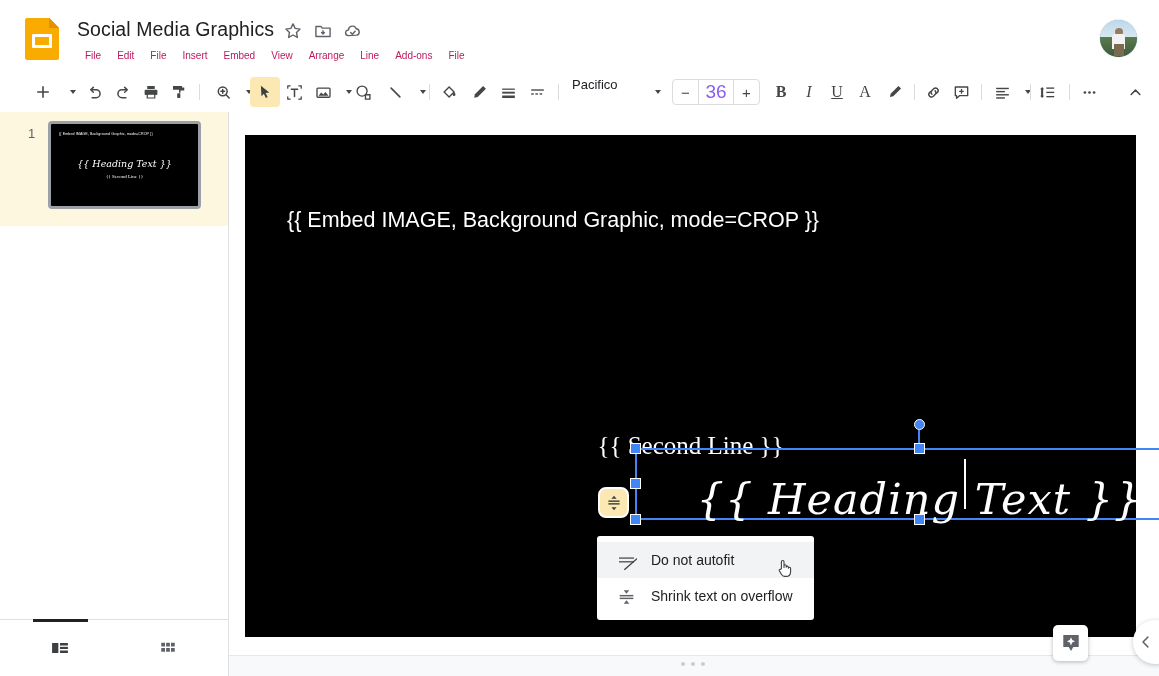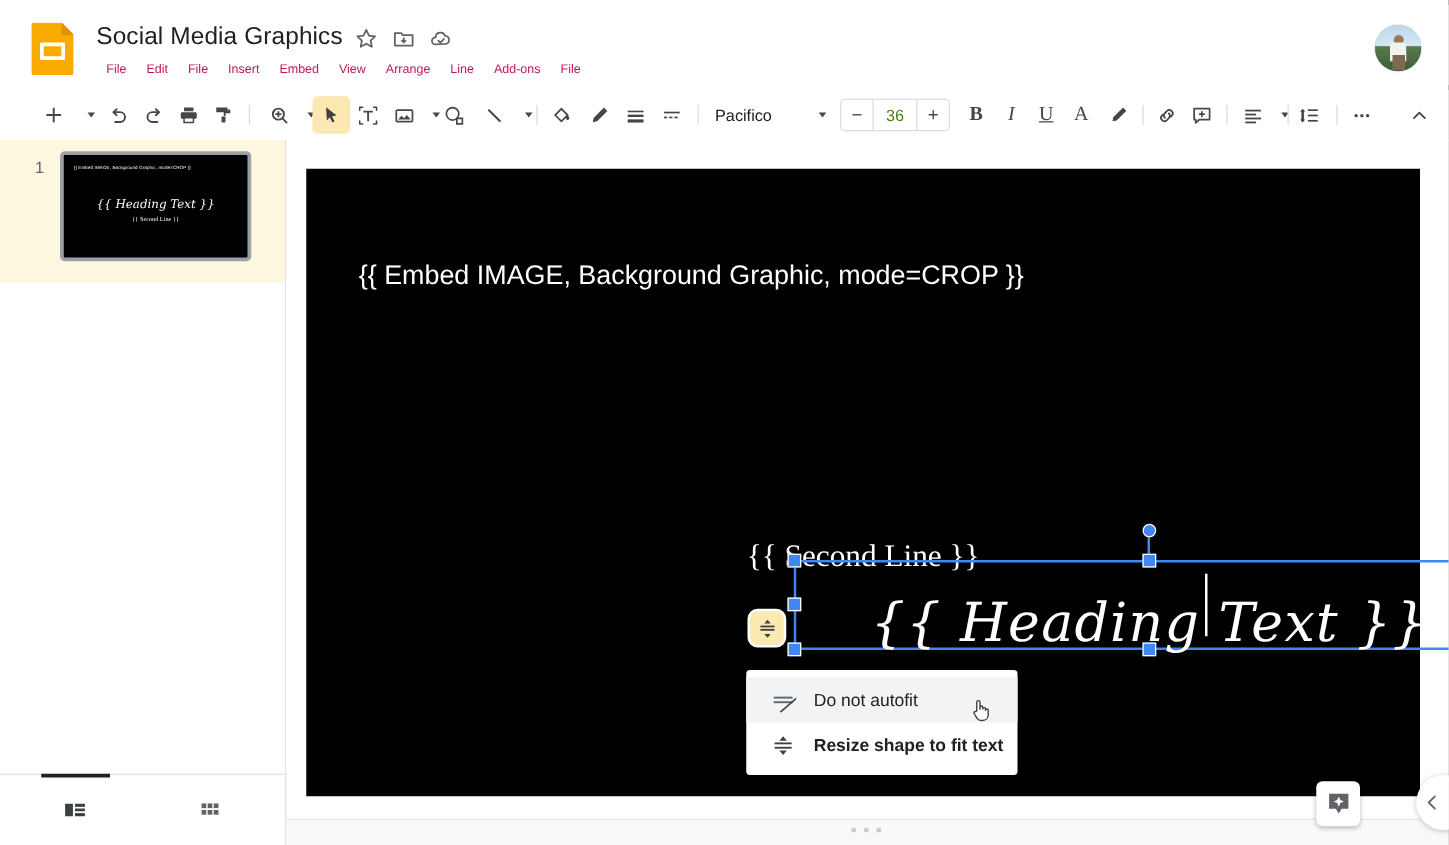--- a/index.html
+++ b/index.html
@@ -73,35 +73,35 @@
     position:absolute;top:5px;height:30px;min-width:30px;border-radius:4px;
     display:flex;align-items:center;justify-content:center;color:#444746;cursor:pointer;
   }
   .tb svg{display:block;}
   .tb.active{background:#fce8b2;}
   .sep{position:absolute;top:12px;width:1px;height:16px;background:#dadce0;}
   .caret{width:0;height:0;border-left:3.5px solid transparent;border-right:3.5px solid transparent;border-top:4px solid #444746;}
 
   #font-name{
     position:absolute;top:5px;left:566px;width:100px;height:30px;border-radius:4px;
-    display:flex;align-items:center;color:#202124;font-size:13px;padding-left:6px;cursor:pointer;
+    display:flex;align-items:flex-start;color:#202124;font-size:13px;padding-left:6px;cursor:pointer;
   }
   #font-caret{position:absolute;top:18px;left:655px;}
   #fontsize-group{
     position:absolute;top:7px;left:672px;width:88px;height:26px;
     border:1px solid #dadce0;border-radius:4px;display:flex;align-items:center;
     box-sizing:border-box;overflow:hidden;background:#fff;
   }
   #fontsize-group .sbtn{
     width:25px;height:100%;display:flex;align-items:center;justify-content:center;
     color:#444746;font-size:15px;cursor:pointer;user-select:none;
   }
   #fontsize-value{
     flex:1;height:100%;border-left:1px solid #dadce0;border-right:1px solid #dadce0;
-    display:flex;align-items:center;justify-content:center;font-size:13px;color:#4d7c0f;cursor:text;
+    display:flex;align-items:center;justify-content:center;font-size:19px;color:#8b5cf6;cursor:text;
   }
   .tbtext{font-size:16px;font-weight:600;color:#444746;}
 
   
   #filmstrip{
     position:absolute;left:0;top:112px;width:228px;bottom:56px;background:#fff;
     border-right:1px solid #e0e0e0;overflow:hidden;
   }
   #slide-row{
     position:relative;height:98px;background:#fef7e0;padding:8px 0;
@@ -532,32 +532,32 @@
         </svg>
       </span>
       <span class="mlabel">Do not autofit</span>
       <span id="cursor-hand">
         <svg width="18" height="20" viewBox="0 0 18 20" fill="#fff" stroke="#3c4043" stroke-width="1.1" stroke-linejoin="round">
           <path d="M5.4 10.6V3.8a1.3 1.3 0 012.6 0v5.6V7.9a1.1 1.1 0 012.2 0v1.3a1.1 1.1 0 012.2 0v1.1a1.1 1.1 0 012.2 0v3.4c0 2.8-1.9 4.7-4.6 4.7H8.6c-1.6 0-2.4-.8-3.2-2.1l-2.1-3.5c-.5-.9.4-1.9 1.3-1.4z"></path>
         </svg>
       </span>
     </div>
 
-
-    <div class="menu-item selected-opt">
+    <div class="menu-item">
       <span class="mico">
-        <svg width="21" height="21" viewBox="0 0 24 24" fill="#3c4043">
-          <path d="M12 3.5l3.4 4.1H8.6z"></path>
-          <rect x="4.2" y="9.1" width="15.6" height="1.7"></rect>
-          <rect x="4.2" y="13.1" width="15.6" height="1.7"></rect>
-          <path d="M12 20.5l-3.4-4.1h6.8z"></path>
+        <svg width="21" height="21" viewBox="0 0 24 24" fill="#5f6368">
+          <path d="M12 8.8l-3.2-3.9h6.4z"></path>
+          <rect x="4.2" y="10.2" width="15.6" height="1.7"></rect>
+          <rect x="4.2" y="13.3" width="15.6" height="1.7"></rect>
+          <path d="M12 16.4l3.2 3.9H8.8z"></path>
         </svg>
       </span>
-      <span class="mlabel">Resize shape to fit text</span>
+      <span class="mlabel">Shrink text on overflow</span>
     </div>
+
   </div>
 </div>
 
 <div id="bottom-left-bar">
   <div id="filmstrip-underline"></div>
   <div id="view-filmstrip">
     <svg width="20" height="20" viewBox="0 0 24 24" fill="#3c4043">
       <rect x="2.5" y="6" width="7.5" height="12"></rect>
       <rect x="12" y="6" width="9.5" height="3"></rect>
       <rect x="12" y="10.6" width="9.5" height="2.6"></rect>

